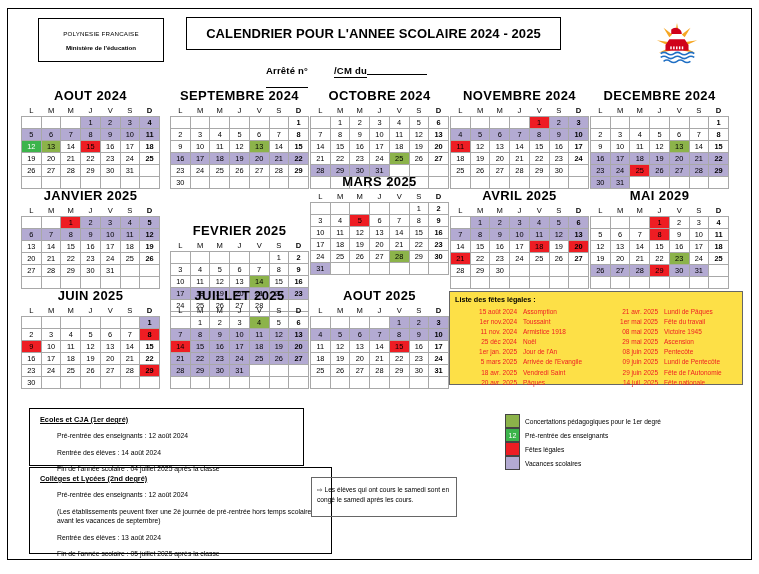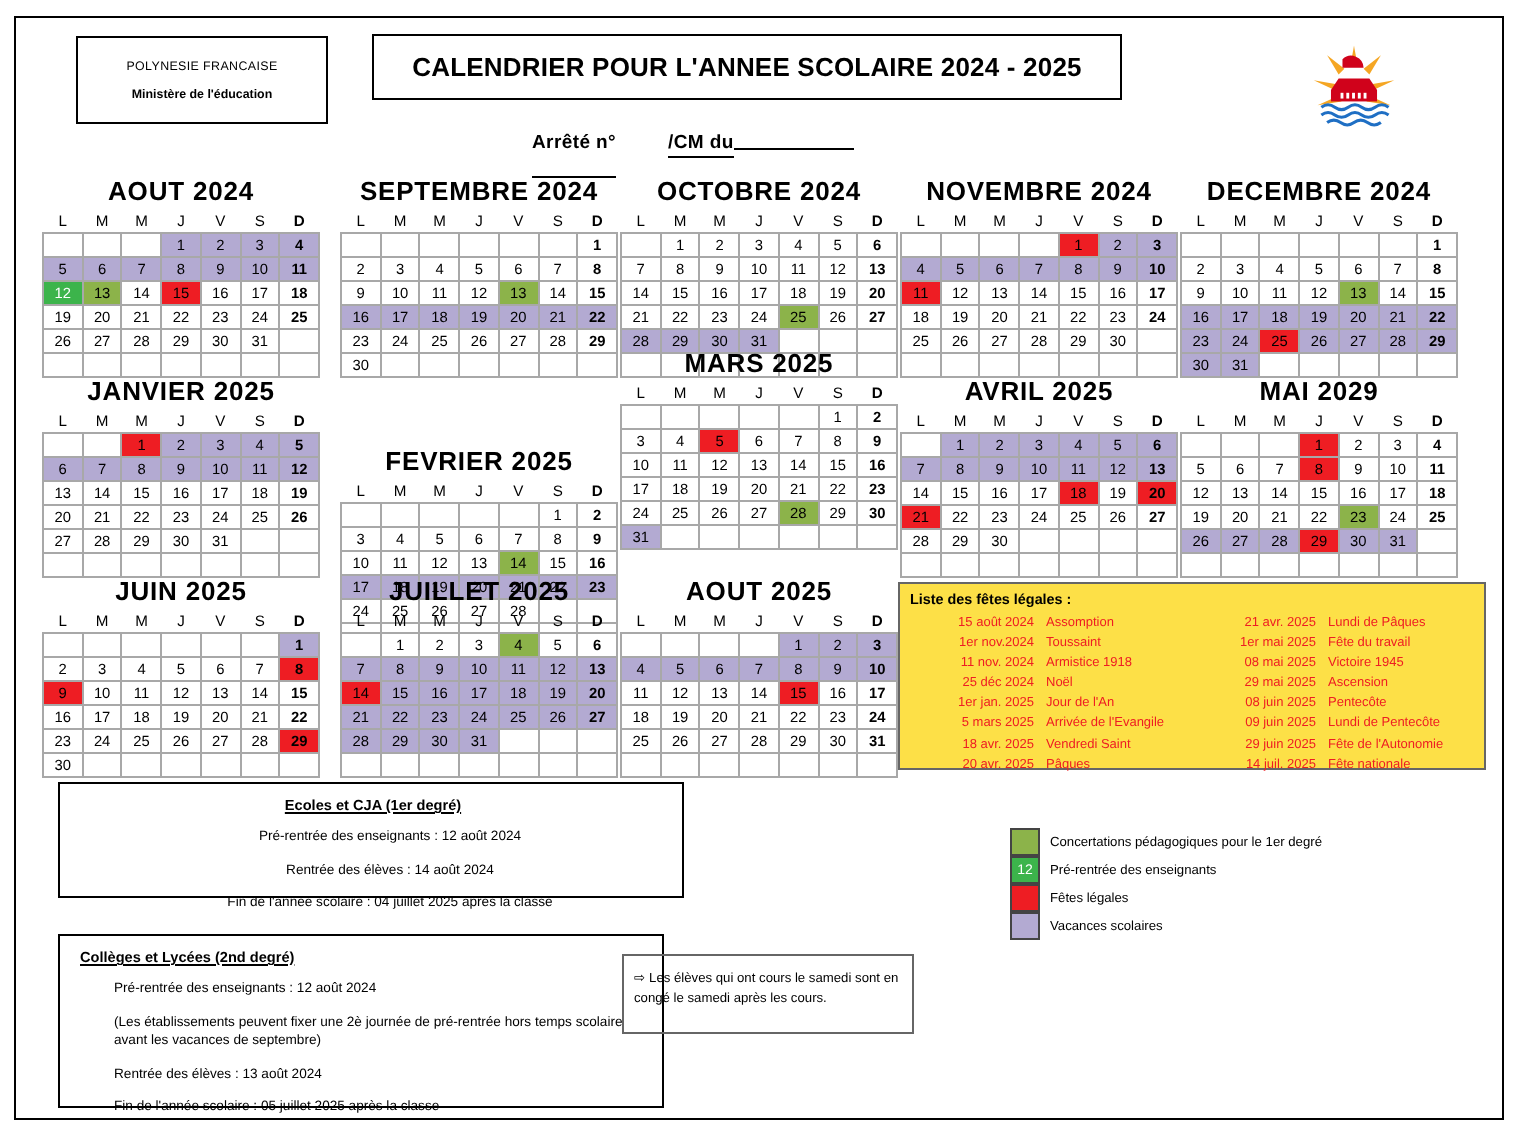--- a/index.html
+++ b/index.html
@@ -229,21 +229,21 @@
     margin-bottom: 7px;
   }
   .info-line {
     font-size: 6.8px;
     margin-left: 17px;
     margin-bottom: 7px;
     line-height: 9.5px;
   }
   .info-line:last-child { margin-bottom: 0; }
 
-  .box1 { left: 29px; top: 391px; width: 313px; height: 58px; text-align: center; }
+  .box1 { left: 29px; top: 408px; width: 275px; height: 58px; }
   .box2 { left: 29px; top: 467px; width: 303px; height: 87px; }
   .note-box {
     position: absolute;
     left: 311px;
     top: 477px;
     width: 146px;
     height: 40px;
     border: 1px solid #666;
     box-sizing: border-box;
     padding: 7px 5px 0 5px;

